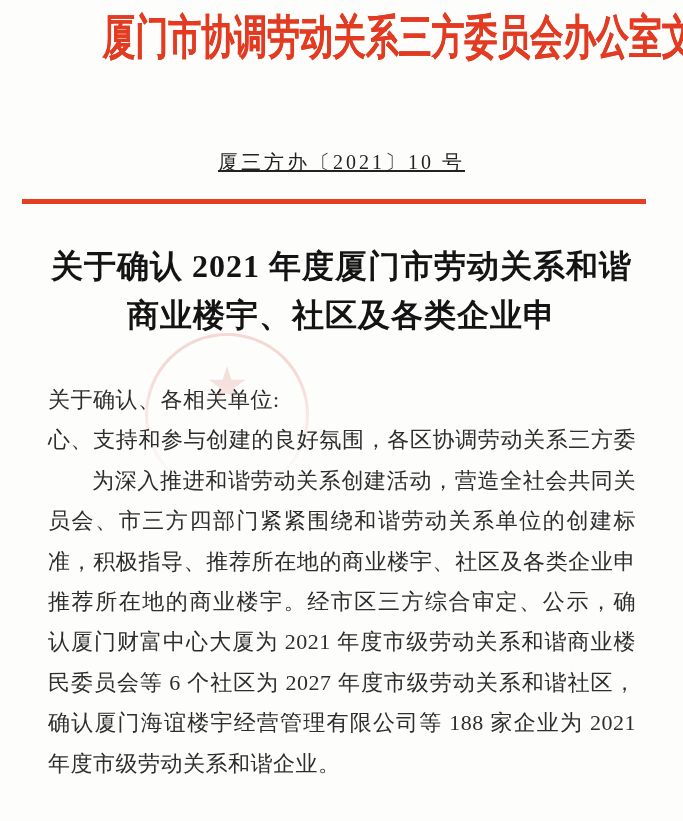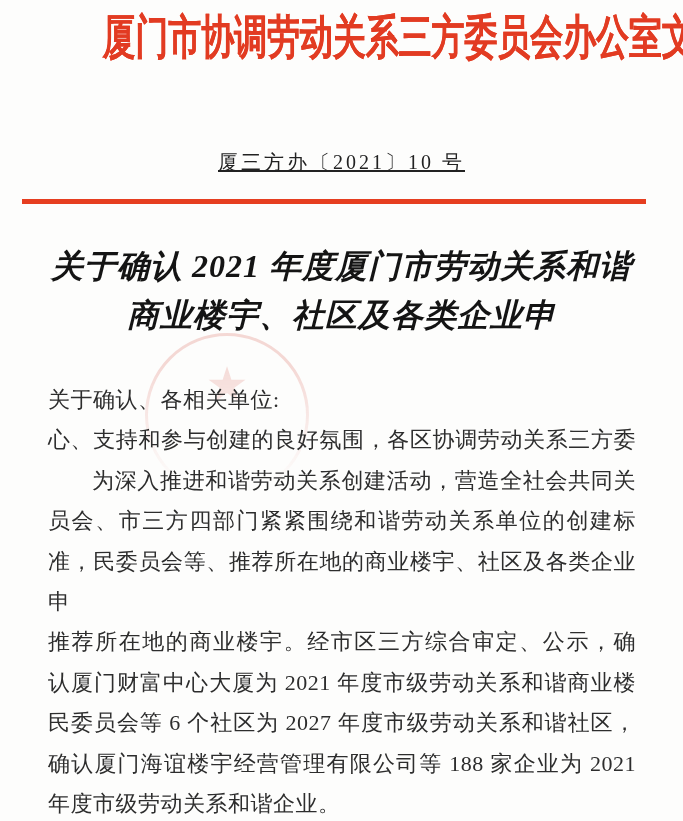--- a/index.html
+++ b/index.html
@@ -60,21 +60,20 @@
     color:rgba(214,86,72,0.50);
   }
   
   .doc-title{
     position:absolute;top:242px;left:0;width:683px;
     text-align:center;
     font-size:32px;line-height:49px;
     font-weight:bold;
     color:#141414;
     letter-spacing:1px;
-    font-style:italic;
   }
   
   .body-block{
     position:absolute;top:380px;left:48px;width:588px;
     font-size:22px;
     line-height:40.4px;
     color:#2d2d2d;
     letter-spacing:0.5px;
   }
   .line{min-height:40.4px;}
@@ -106,21 +105,21 @@
   <div class="doc-title">
     <div>关于确认 2021 年度厦门市劳动关系和谐</div>
     <div>商业楼宇、社区及各类企业申</div>
   </div>
 
   <div class="body-block">
     <div class="line">关于确认、各相关单位:</div>
     <div class="line jline">心、支持和参与创建的良好氛围，各区协调劳动关系三方委</div>
     <div class="line jline indent">为深入推进和谐劳动关系创建活动，营造全社会共同关</div>
     <div class="line jline">员会、市三方四部门紧紧围绕和谐劳动关系单位的创建标</div>
-    <div class="line jline">准，民委员会等、推荐所在地的商业楼宇、社区及各类企业申</div>
+    <div class="line jline">准，积极指导、推荐所在地的商业楼宇、社区及各类企业申</div>
     <div class="line jline">推荐所在地的商业楼宇。经市区三方综合审定、公示，确</div>
     <div class="line jline">认厦门财富中心大厦为 2021 年度市级劳动关系和谐商业楼</div>
     <div class="line jline">民委员会等 6 个社区为 2027 年度市级劳动关系和谐社区，</div>
     <div class="line jline">确认厦门海谊楼宇经营管理有限公司等 188 家企业为 2021</div>
     <div class="line jline last">年度市级劳动关系和谐企业。</div>
   </div>
 
 </div>
 
 </body></html>

